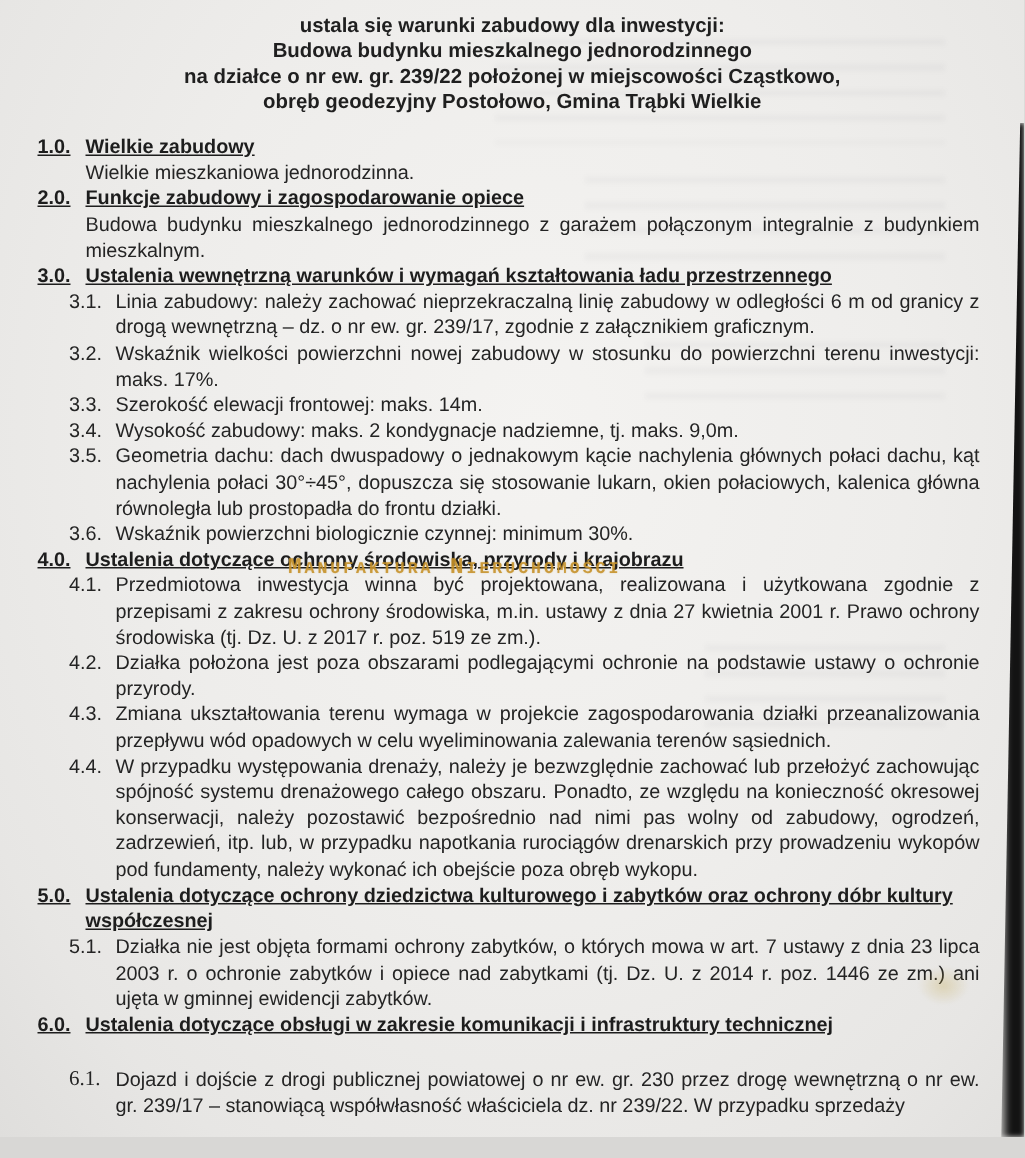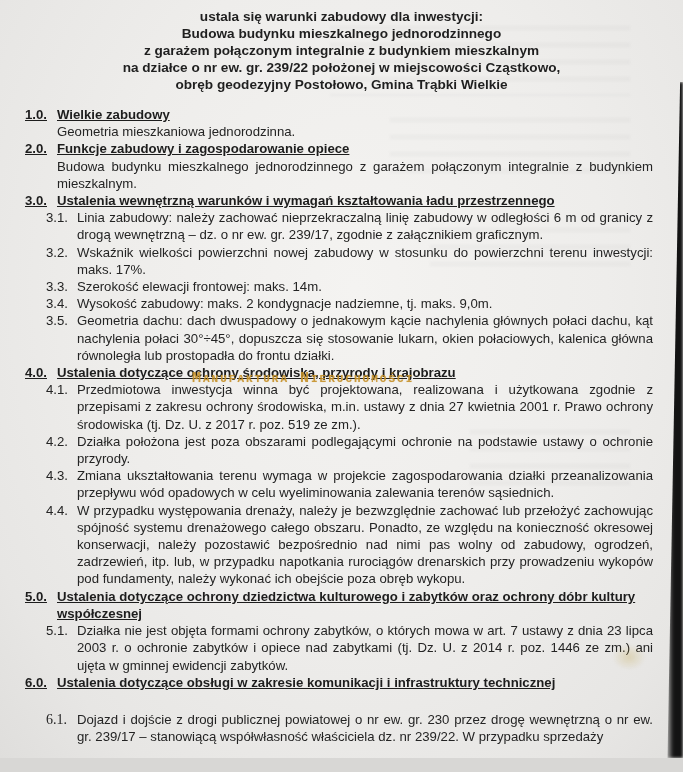--- a/index.html
+++ b/index.html
@@ -75,36 +75,36 @@
 <div class="page">
 
   <div class="bleed b1"></div>
   <div class="bleed b2"></div>
   <div class="bleed b3"></div>
   <div class="bleed b4"></div>
 
   <header class="doc-header">
     <div>ustala się warunki zabudowy dla inwestycji:</div>
     <div>Budowa budynku mieszkalnego jednorodzinnego</div>
-    <div>z garażem połączonym integralnie z budynkiem mieszkalnym</div>
     <div>na działce o nr ew. gr. 239/22 położonej w miejscowości Cząstkowo,</div>
     <div>obręb geodezyjny Postołowo, Gmina Trąbki Wielkie</div>
   </header>
 
   <main class="doc-body">
       <div class="section-heading"><span class="sec-num">1.0.</span><span class="sec-title">Wielkie zabudowy</span></div>
-      <div class="plain-item"><span>Geometria mieszkaniowa jednorodzinna.</span></div>
+      <div class="plain-item"><span>Wielkie mieszkaniowa jednorodzinna.</span></div>
       <div class="section-heading"><span class="sec-num">2.0.</span><span class="sec-title">Funkcje zabudowy i zagospodarowanie opiece</span></div>
       <div class="plain-item"><span>Budowa budynku mieszkalnego jednorodzinnego z garażem połączonym integralnie z budynkiem mieszkalnym.</span></div>
       <div class="section-heading"><span class="sec-num">3.0.</span><span class="sec-title">Ustalenia wewnętrzną warunków i wymagań kształtowania ładu przestrzennego</span></div>
       <div class="sub-item"><span class="item-num">3.1.</span><span>Linia zabudowy: należy zachować nieprzekraczalną linię zabudowy w odległości 6 m od granicy z drogą wewnętrzną – dz. o nr ew. gr. 239/17, zgodnie z załącznikiem graficznym.</span></div>
       <div class="sub-item"><span class="item-num">3.2.</span><span>Wskaźnik wielkości powierzchni nowej zabudowy w stosunku do powierzchni terenu inwestycji: maks. 17%.</span></div>
       <div class="sub-item"><span class="item-num">3.3.</span><span>Szerokość elewacji frontowej: maks. 14m.</span></div>
       <div class="sub-item"><span class="item-num">3.4.</span><span>Wysokość zabudowy: maks. 2 kondygnacje nadziemne, tj. maks. 9,0m.</span></div>
       <div class="sub-item"><span class="item-num">3.5.</span><span>Geometria dachu: dach dwuspadowy o jednakowym kącie nachylenia głównych połaci dachu, kąt nachylenia połaci 30°÷45°, dopuszcza się stosowanie lukarn, okien połaciowych, kalenica główna równoległa lub prostopadła do frontu działki.</span></div>
+      <div class="sub-item"><span class="item-num">3.6.</span><span>Wskaźnik powierzchni biologicznie czynnej: minimum 30%.</span></div>
       <div class="section-heading"><span class="sec-num">4.0.</span><span class="sec-title">Ustalenia dotyczące ochrony środowiska, przyrody i krajobrazu</span></div>
       <div class="sub-item"><span class="item-num">4.1.</span><span>Przedmiotowa inwestycja winna być projektowana, realizowana i użytkowana zgodnie z przepisami z zakresu ochrony środowiska, m.in. ustawy z dnia 27 kwietnia 2001 r. Prawo ochrony środowiska (tj. Dz. U. z 2017 r. poz. 519 ze zm.).</span></div>
       <div class="sub-item"><span class="item-num">4.2.</span><span>Działka położona jest poza obszarami podlegającymi ochronie na podstawie ustawy o ochronie przyrody.</span></div>
       <div class="sub-item"><span class="item-num">4.3.</span><span>Zmiana ukształtowania terenu wymaga w projekcie zagospodarowania działki przeanalizowania przepływu wód opadowych w celu wyeliminowania zalewania terenów sąsiednich.</span></div>
       <div class="sub-item"><span class="item-num">4.4.</span><span>W przypadku występowania drenaży, należy je bezwzględnie zachować lub przełożyć zachowując spójność systemu drenażowego całego obszaru. Ponadto, ze względu na konieczność okresowej konserwacji, należy pozostawić bezpośrednio nad nimi pas wolny od zabudowy, ogrodzeń, zadrzewień, itp. lub, w przypadku napotkania rurociągów drenarskich przy prowadzeniu wykopów pod fundamenty, należy wykonać ich obejście poza obręb wykopu.</span></div>
       <div class="section-heading"><span class="sec-num">5.0.</span><span class="sec-title">Ustalenia dotyczące ochrony dziedzictwa kulturowego i zabytków oraz ochrony dóbr kultury współczesnej</span></div>
       <div class="sub-item"><span class="item-num">5.1.</span><span>Działka nie jest objęta formami ochrony zabytków, o których mowa w art. 7 ustawy z dnia 23 lipca 2003 r. o ochronie zabytków i opiece nad zabytkami (tj. Dz. U. z 2014 r. poz. 1446 ze zm.) ani ujęta w gminnej ewidencji zabytków.</span></div>
       <div class="section-heading"><span class="sec-num">6.0.</span><span class="sec-title">Ustalenia dotyczące obsługi w zakresie komunikacji i infrastruktury technicznej</span></div>
       <div class="sub-item"><span class="item-num">6.1.</span><span>Dojazd i dojście z drogi publicznej powiatowej o nr ew. gr. 230 przez drogę wewnętrzną o nr ew. gr. 239/17 – stanowiącą współwłasność właściciela dz. nr 239/22. W przypadku sprzedaży</span></div>
     </main>

